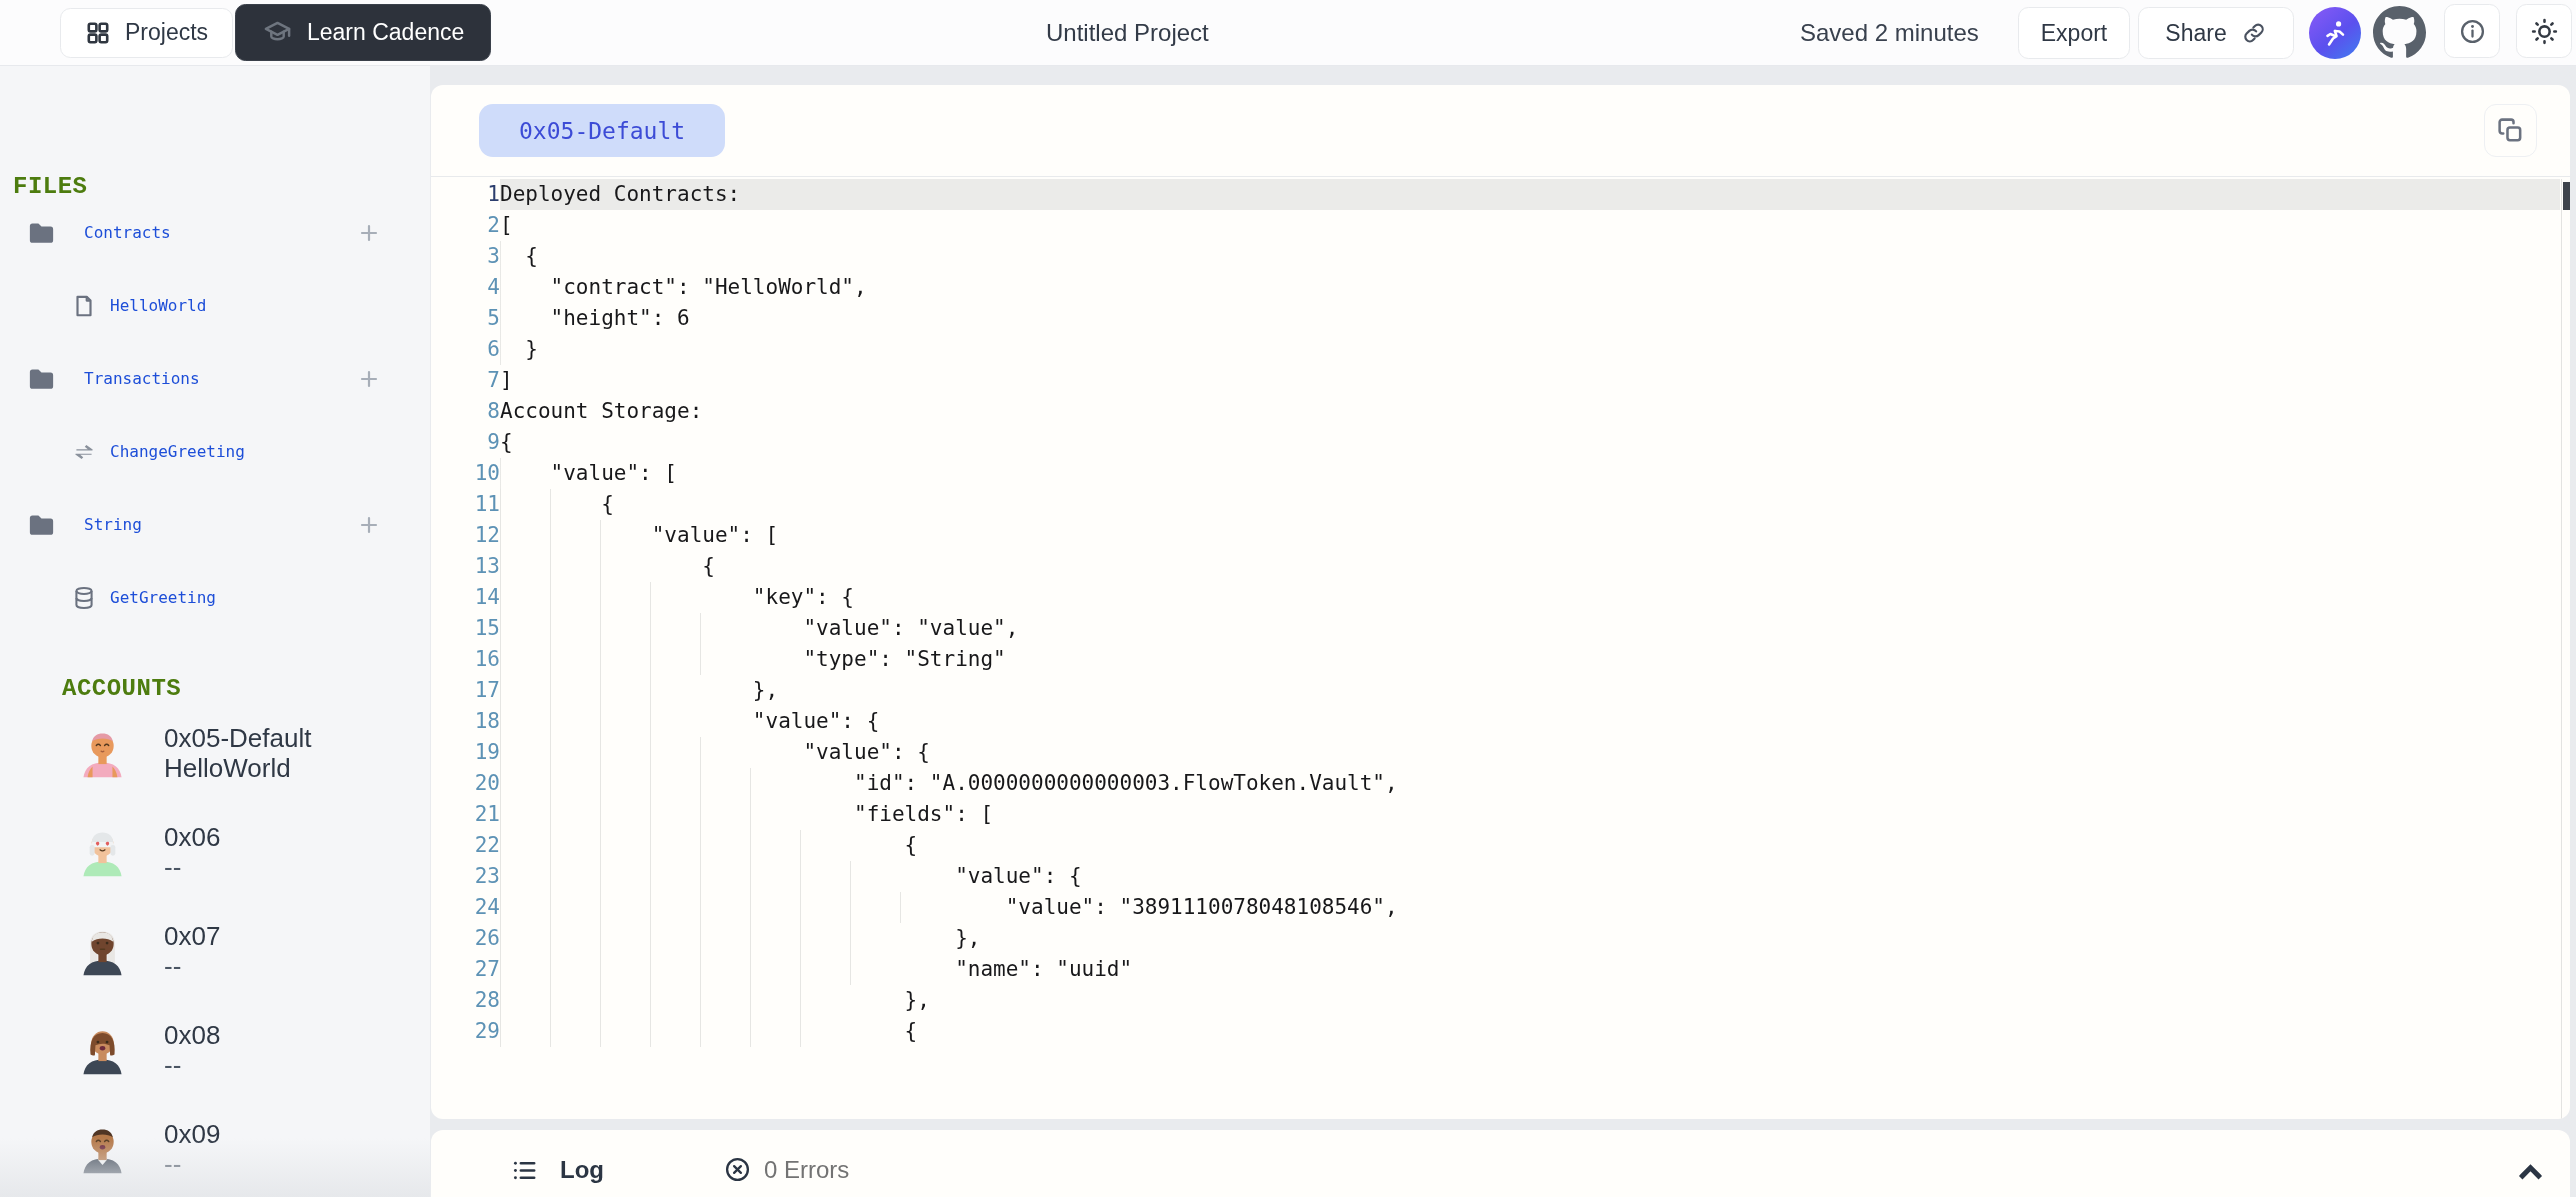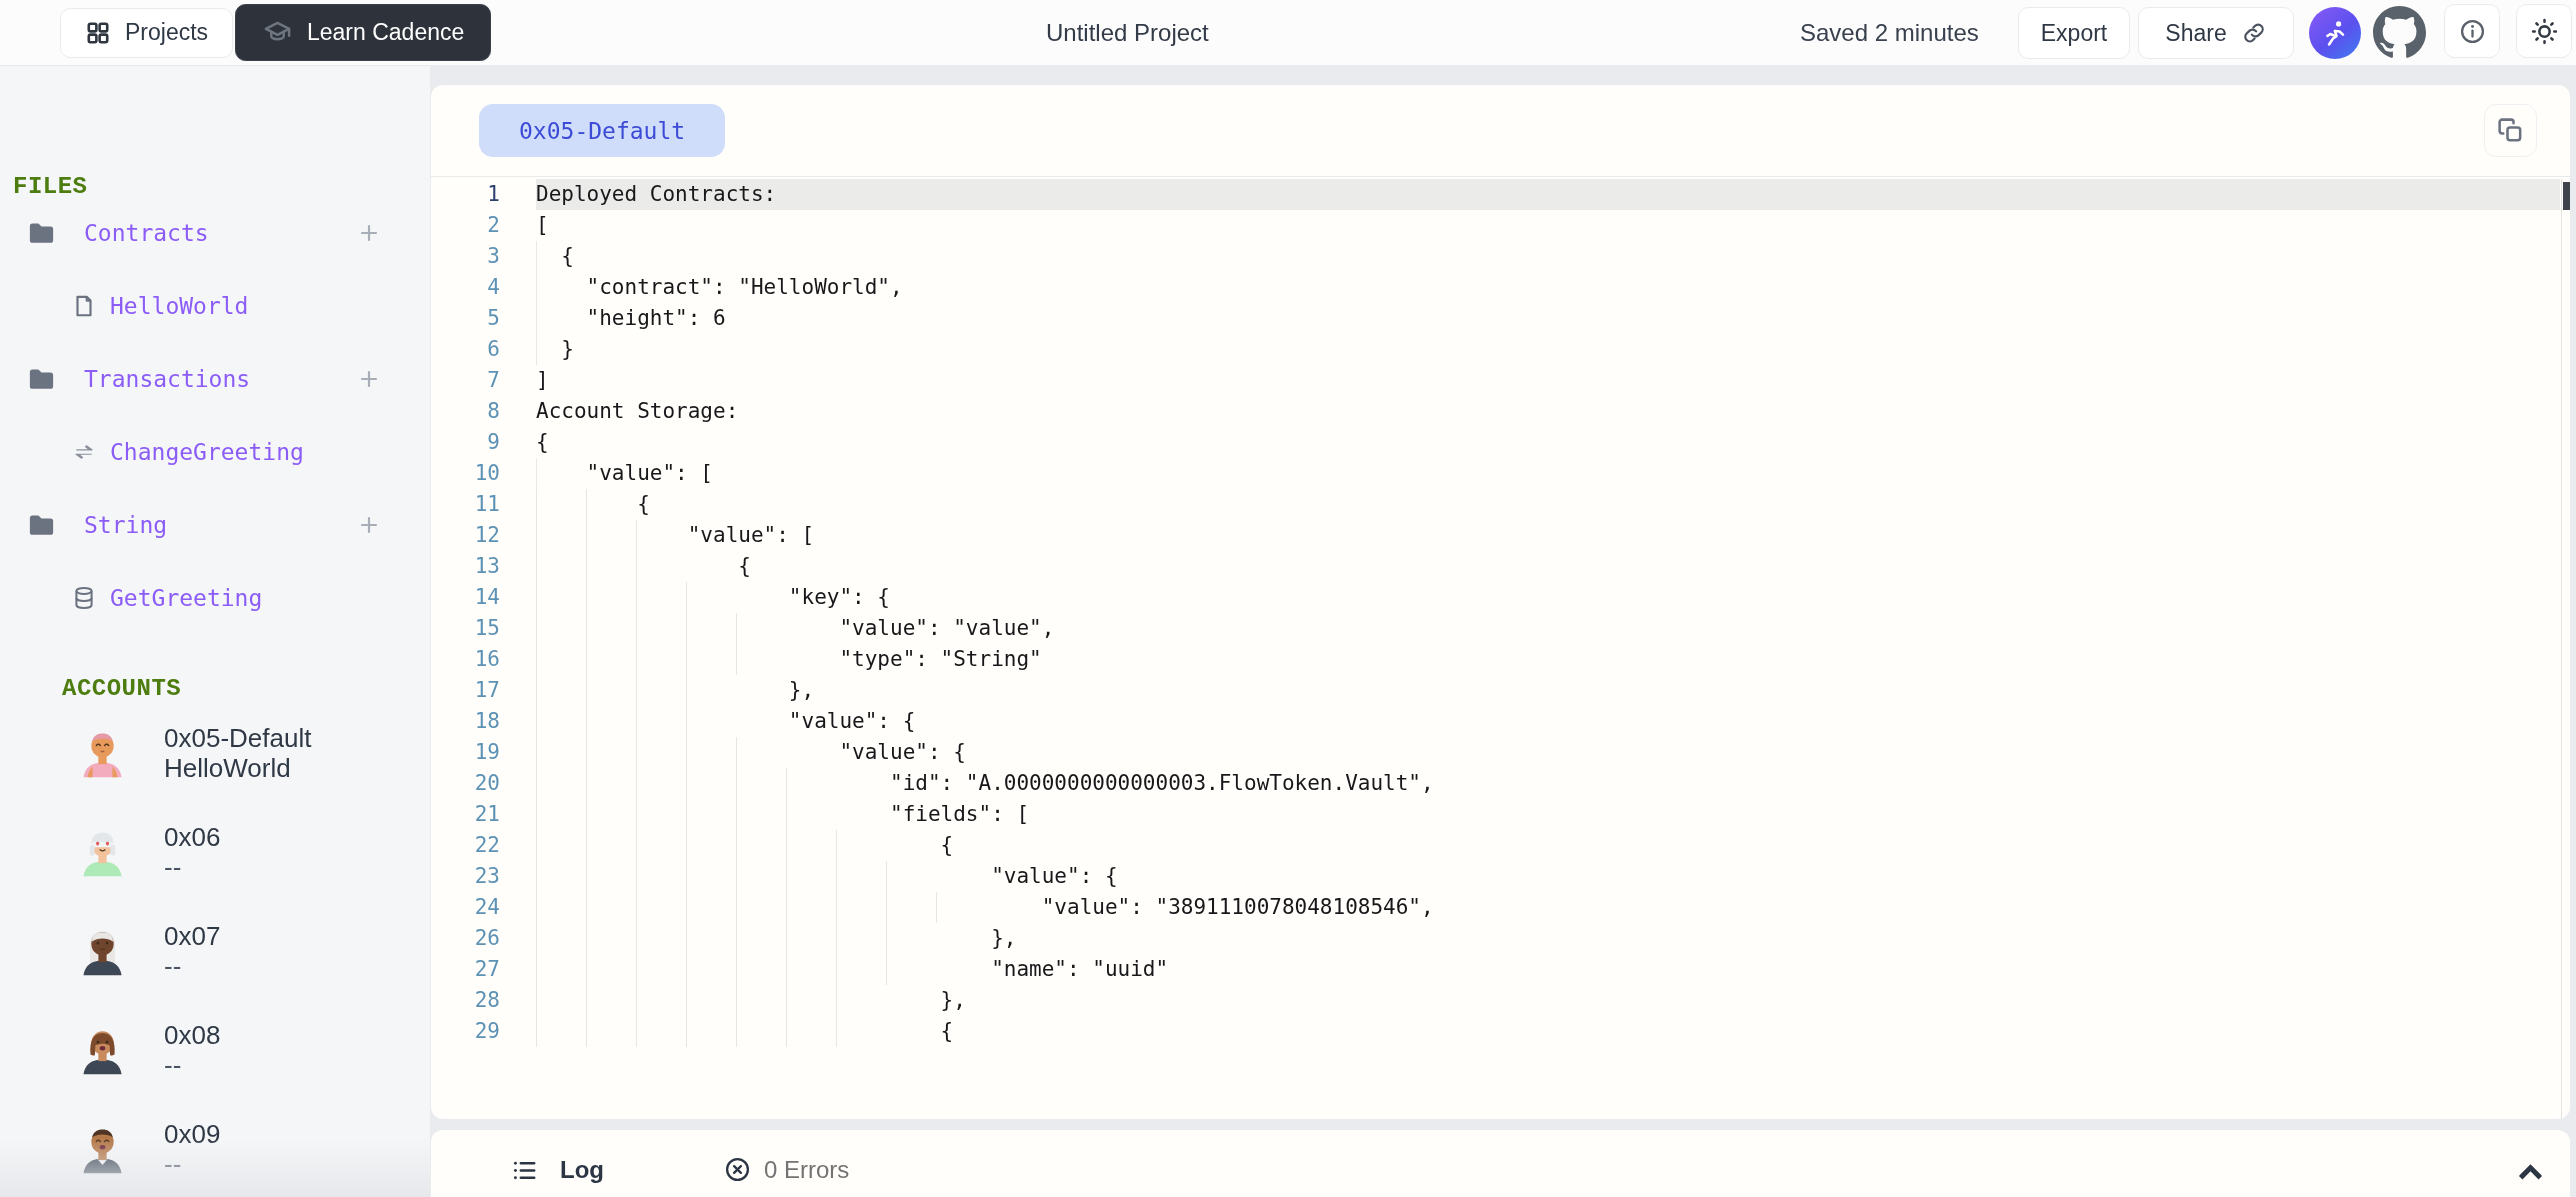--- a/index.html
+++ b/index.html
@@ -24,42 +24,42 @@
 
   
   .sidebar { position:absolute; left:0; top:66px; width:430px; height:1132px; background:#f5f6f8; overflow:hidden; }
   .side-label { font-size:24px; font-weight:700; letter-spacing:0.5px; color:#4d7c0f;font-family:Liberation Mono, monospace; }
   .files-label { position:absolute; left:13px; top:107px; }
   .accounts-label { position:absolute; left:62px; top:609px; }
   .files-list { position:absolute; left:0; top:130px; width:430px; }
   .file-row { height:73px; display:flex; align-items:center; cursor:pointer; position:relative; }
   .file-row .f-icon { position:absolute; left:26px; width:31px; display:flex; }
   .file-row.child .f-icon { left:71px; width:28px; }
-  .file-row .f-label { position:absolute; left:84px; font-family:"DejaVu Sans Mono", monospace; font-size:23px; color:#8b5cf6; }
+  .file-row .f-label { position:absolute; left:84px; font-family:"DejaVu Sans Mono", monospace; font-size:16px; color:#1d4ed8; }
   .file-row.child .f-label { left:110px; }
   .file-row .plus { position:absolute; left:351px; width:35px; height:35px; display:flex; align-items:center; justify-content:center; cursor:pointer; }
   .accounts-list { position:absolute; left:0; top:637px; width:430px; }
   .account-row { height:99px; display:flex; align-items:center; cursor:pointer; position:relative; }
   .account-row .avatar { position:absolute; left:76px; width:53px; height:53px; }
   .account-row .acc-text { position:absolute; left:164px; }
   .acc-name { font-size:26px; color:#2f3845; line-height:30px; }
   .acc-sub { font-size:26px; color:#4a5563; line-height:30px; }
   .acc-sub.dark { color:#2f3845; }
   .side-fade { position:absolute; left:0; bottom:0; width:100%; height:60px; background:linear-gradient(to bottom, rgba(233,235,238,0), #e6e8eb); pointer-events:none; }
 
   
   .editor-card { position:absolute; left:431px; top:85px; width:2139px; height:1034px; background:#fffefb; border-radius:12px; overflow:hidden; }
   .tab-row { position:absolute; left:0; top:0; width:100%; height:92px; border-bottom:1.7px solid #e8eaec; }
   .acct-chip { position:absolute; left:48px; top:19px; height:53px; padding:0 40px; display:flex; align-items:center; background:#cfdcfa; color:#3c4bd6; border-radius:14px; font-family:"DejaVu Sans Mono", monospace; font-size:23px; cursor:pointer; }
   .copy-btn { position:absolute; left:2053px; top:19px; width:53px; height:53px; border-radius:12px; border:1.7px solid #eef0f3; background:#fffefb; display:flex; align-items:center; justify-content:center; cursor:pointer; }
   .code-area { position:absolute; left:0; top:94px; width:2129px; bottom:0; overflow:hidden; cursor:text; }
   .code-line { display:flex; height:31px; }
   .gutter { width:69px; text-align:right; font-family:"DejaVu Sans Mono", monospace; font-size:21px; line-height:31px; color:#5d92b5; flex:none; user-select:none; }
   .code-line.hl .gutter { color:#2d3f6e; }
-  .code-text { margin-left:36px; flex:1; font-family:"DejaVu Sans Mono", monospace; font-size:21px; line-height:31px; white-space:pre; color:#18181a; background-repeat:no-repeat; }
+  .code-text { flex:1; font-family:"DejaVu Sans Mono", monospace; font-size:21px; line-height:31px; white-space:pre; color:#18181a; background-repeat:no-repeat; }
   .code-line.hl .code-text { background-color:#ebebe9; }
   .vtrack { position:absolute; left:2130px; top:94px; bottom:0; width:0.9px; background:#e3e3e1; }
   .vthumb { position:absolute; left:2132px; top:97px; width:11.2px; height:28px; background:#3f444c; cursor:pointer; }
 
   
   .log-card { position:absolute; left:431px; top:1130px; width:2139px; height:104px; background:#fffefb; border-radius:12px 12px 0 0; }
   .log-row { position:absolute; left:0; top:0; width:100%; height:81px; }
   .log-ico { position:absolute; left:79px; top:26px; }
   .log-label { position:absolute; left:129px; top:26px; font-size:24px; font-weight:700; color:#2b3543; cursor:pointer; }
   .err-ico { position:absolute; left:292px; top:25px; }

